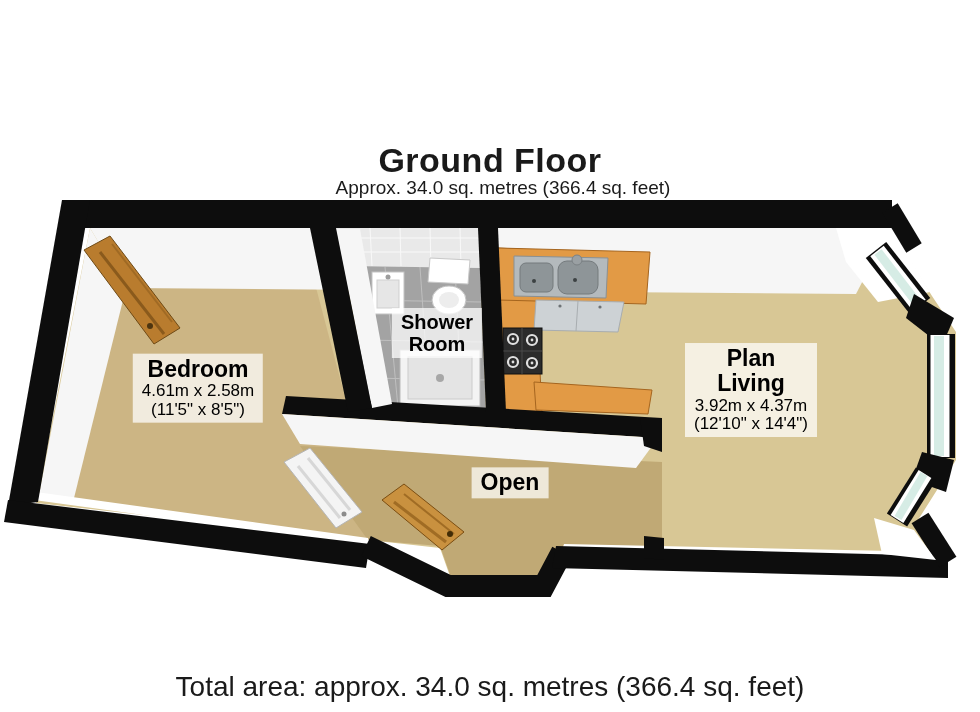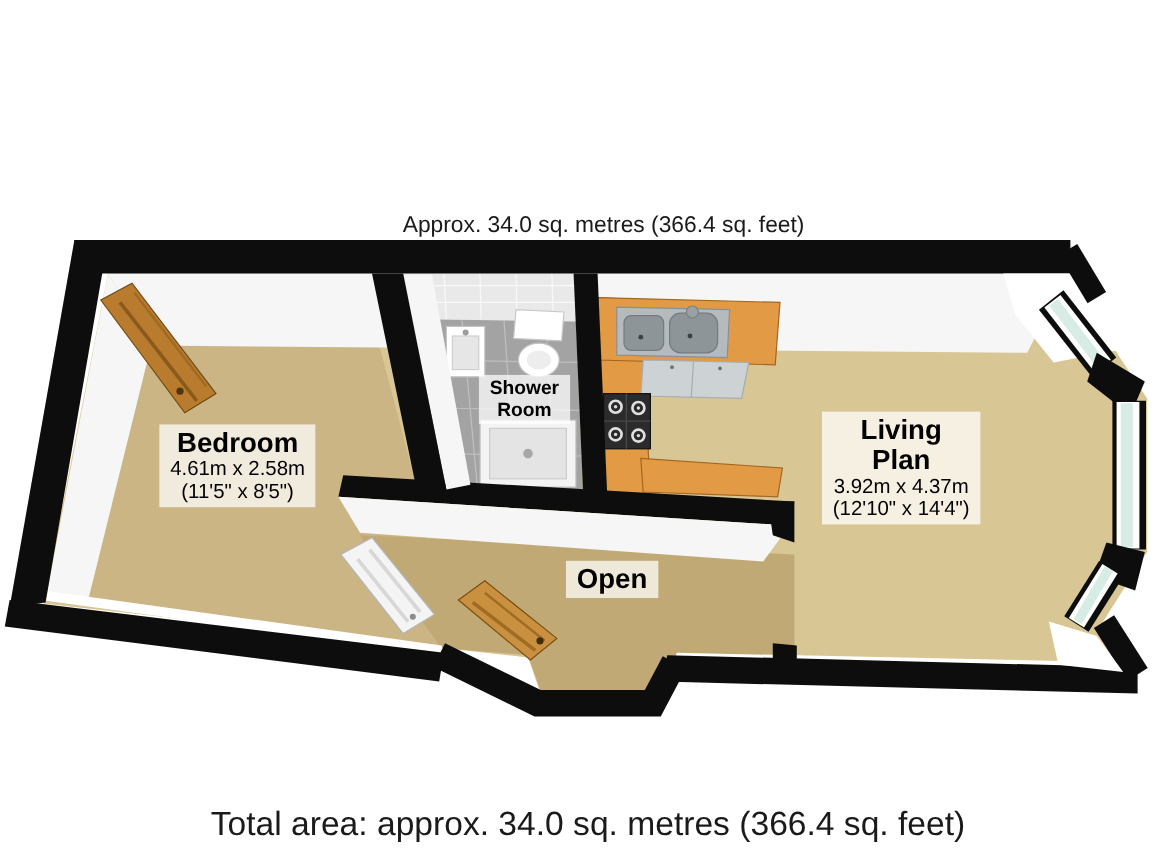--- a/index.html
+++ b/index.html
@@ -7,21 +7,21 @@
           font-family:"Liberation Sans","DejaVu Sans",sans-serif;}
   svg{position:absolute;left:0;top:0;}
   .txt{position:absolute;color:#1a1a1a;text-align:center;white-space:nowrap;}
   #title{left:0;top:141px;width:100%;font-size:34px;font-weight:bold;letter-spacing:.5px;}
   #subtitle{left:0;top:177px;width:100%;font-size:19px;padding-left:13px;}
   #footer{left:0;top:671px;width:100%;font-size:28px;}
   .lbl{position:absolute;transform:translate(-50%,-50%);text-align:center;
        background:rgba(255,255,255,.73);color:#000;padding:3px 9px;line-height:1.1;}
   .lbl .nm{display:block;font-weight:bold;font-size:23px;}
   .lbl .dim{display:block;font-size:17px;}
-  .lbl.sm .nm{font-size:16px;}
+  .lbl.sm .nm{font-size:20px;}
   .wall{fill:#0d0d0d;}
   .face{fill:#f6f6f6;}
   .facehi{fill:#ffffff;}
   .tileline{stroke:#ffffff;stroke-width:1;opacity:.7;}
   .floorline{stroke:#c6c6c6;stroke-width:1;opacity:.8;}
 </style>
 </head>
 <body>
 
 <div id="canvas">
@@ -183,36 +183,37 @@
     </g>
 
     <g>
       <polygon stroke="#7a4d12" points="382,500 404,484 464,532 442,550" fill="#c9913f"></polygon>
       <line x1="394" y1="502" x2="446" y2="542" stroke="#a06c24" stroke-width="3"></line>
       <line x1="404" y1="494" x2="454" y2="534" stroke="#a06c24" stroke-width="2"></line>
       <circle cx="450" cy="534" r="3" fill="#422c06"></circle>
     </g>
   </svg>
 
+  <div id="title" class="txt">Ground Floor</div>
   <div id="subtitle" class="txt">Approx. 34.0 sq. metres (366.4 sq. feet)</div>
 
   <div class="lbl" style="left:198px;top:388px;">
     <span class="nm">Bedroom</span>
     <span class="dim">4.61m x 2.58m</span>
     <span class="dim">(11'5" x 8'5")</span>
   </div>
 
   <div class="lbl sm" style="left:437px;top:333px;">
     <span class="nm">Shower</span>
     <span class="nm">Room</span>
   </div>
 
   <div class="lbl" style="left:751px;top:390px;">
+    <span class="nm">Plan</span>
     <span class="nm">Living</span>
-    <span class="nm">Plan</span>
     <span class="dim">3.92m x 4.37m</span>
     <span class="dim">(12'10" x 14'4")</span>
   </div>
 
   <div class="lbl" style="left:510px;top:483px;">
     <span class="nm">Open</span>
   </div>
 
   <div id="footer" class="txt">Total area: approx. 34.0 sq. metres (366.4 sq. feet)</div>
 </div>

